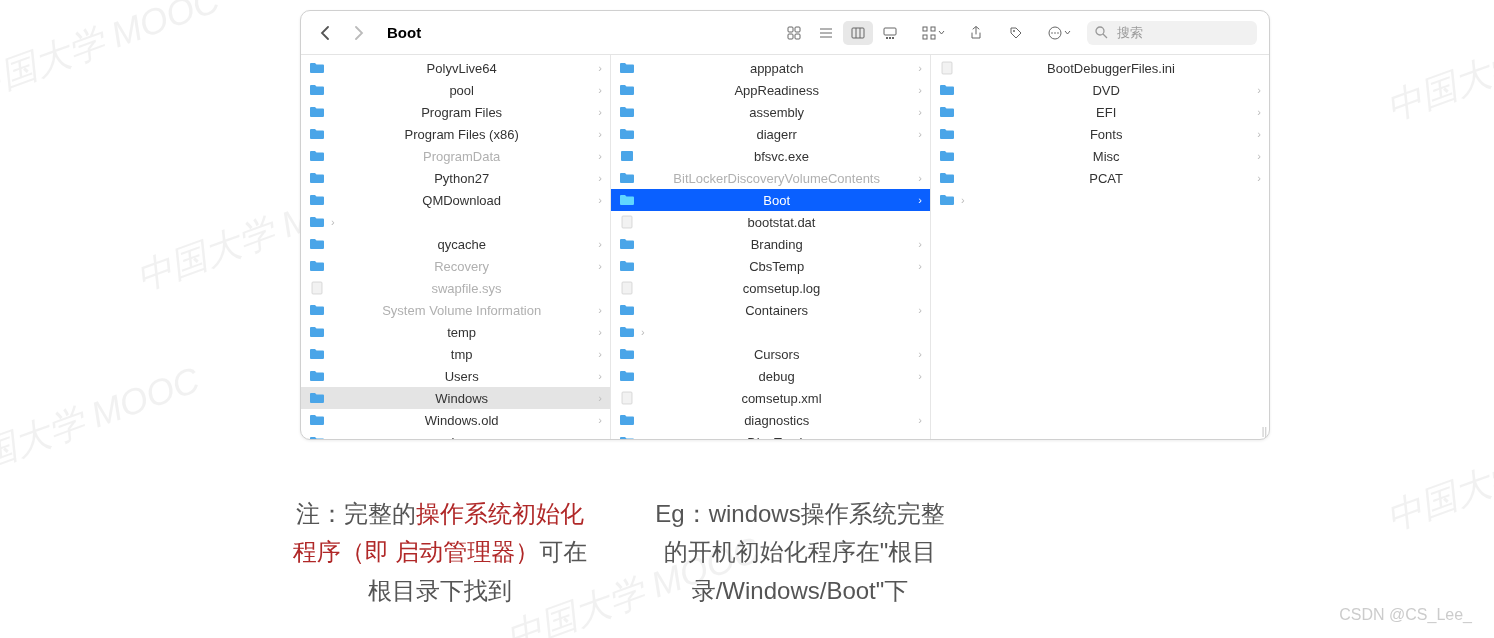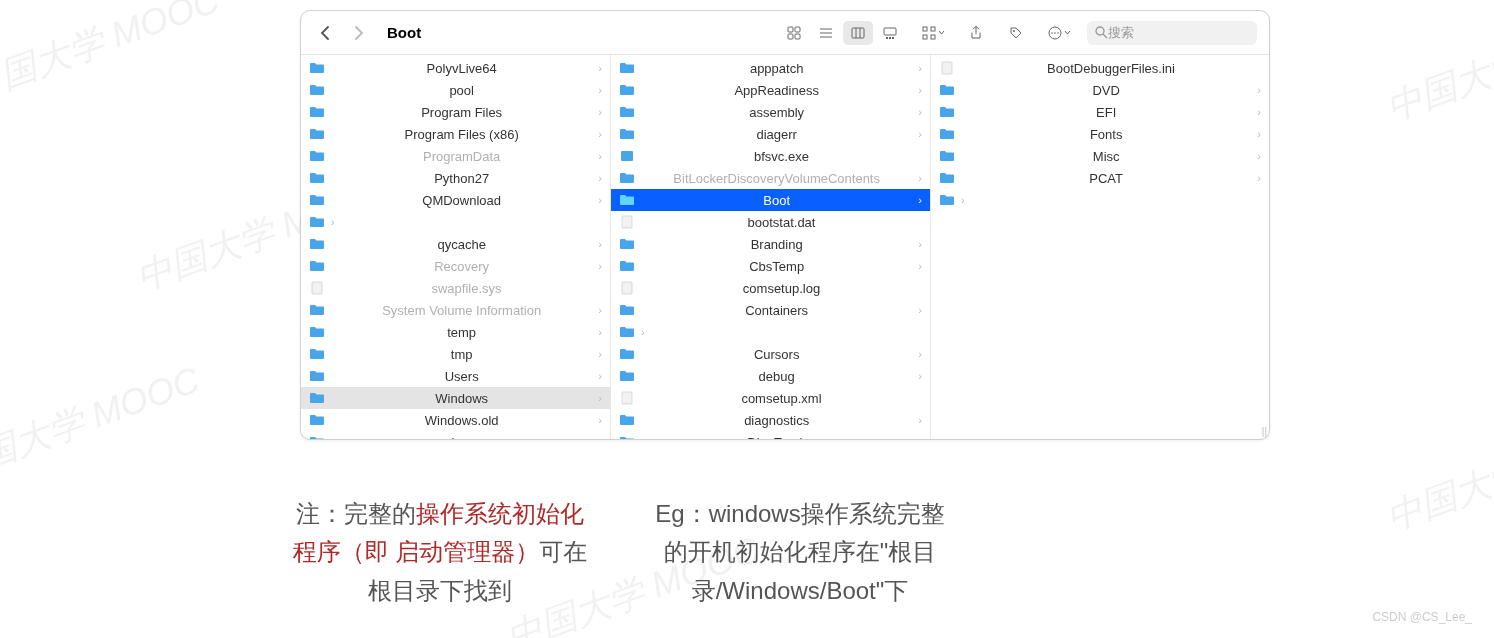--- a/index.html
+++ b/index.html
@@ -63,21 +63,21 @@
   }
   .tb-btn.active { background: #e8e8e8; }
   .search {
     display: flex; align-items: center;
     background: #f1f1f1;
     border-radius: 6px;
     padding: 3px 8px;
     width: 170px;
     color: #999;
     font-size: 13px;
-    gap: 0;
+    gap: 9px;
   }
   .columns {
     flex: 1;
     display: flex;
     overflow: hidden;
   }
   .col {
     border-right: 1px solid #e6e6e6;
     overflow-y: auto;
     overflow-x: hidden;
@@ -136,21 +136,21 @@
     line-height: 1.6;
     text-align: center;
     color: #555;
     flex: 1;
   }
   .caption .red { color: #b02828; }
   .csdn {
     position: absolute;
     right: 22px;
     bottom: 14px;
-    font-size: 12px;
+    font-size: 16px;
     color: #ccc;
   }
 </style>
 </head>
 <body>
 
 <div class="watermark" style="left:-40px; top:20px">中国大学 MOOC</div>
 <div class="watermark" style="left:-60px; top:400px">中国大学 MOOC</div>
 <div class="watermark" style="left:500px; top:230px">中国大学 MOOC</div>
 <div class="watermark" style="left:1000px; top:230px">中国大学 MOOC</div>

